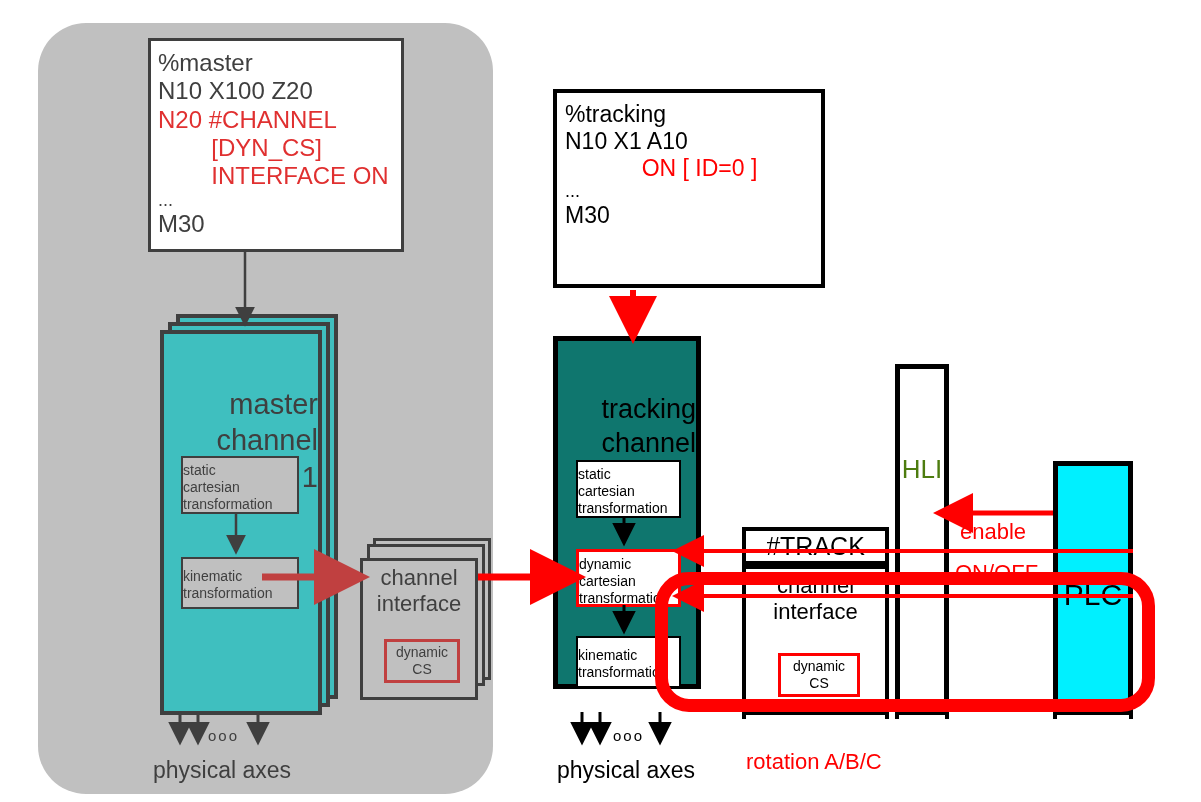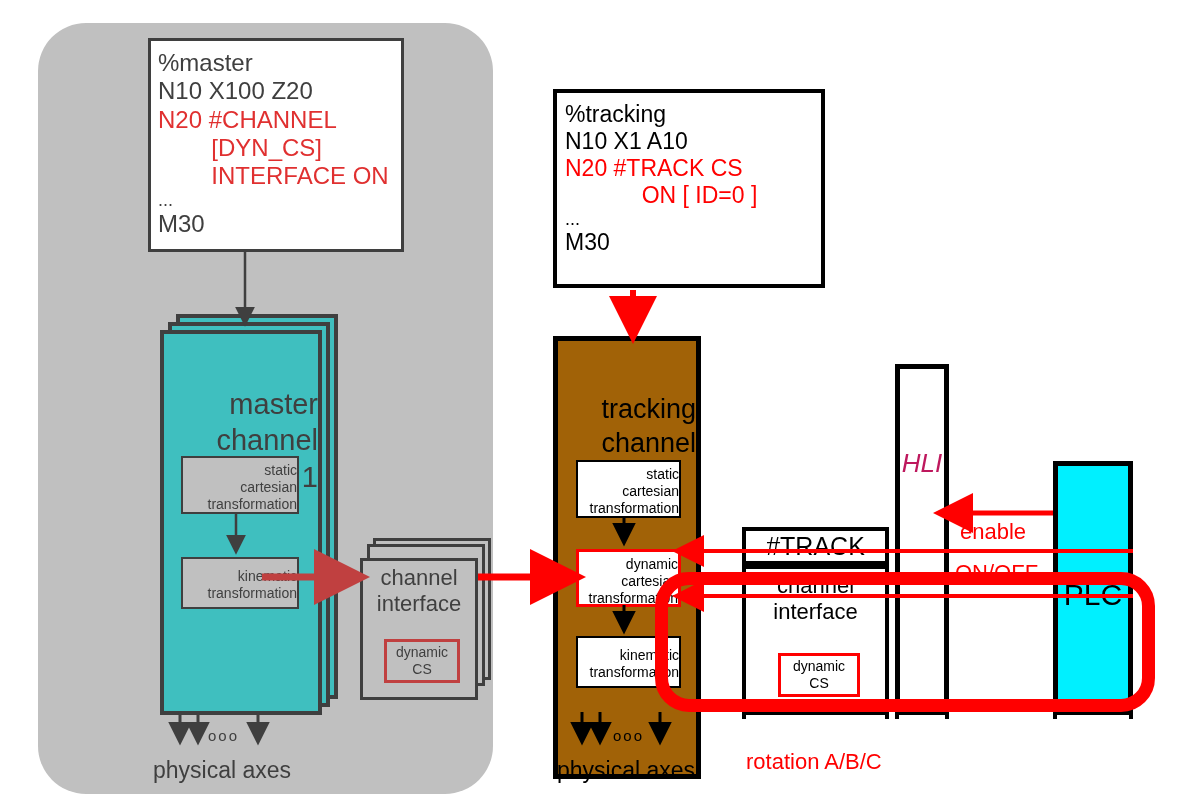--- a/index.html
+++ b/index.html
@@ -20,26 +20,26 @@
   #tracking-code{left:553px;top:89px;width:272px;height:199px;border:4px solid #000;
                padding:8px 0 0 8px;font-size:23px;color:#000;}
   #tracking-code .red{color:#ff0000;}
   .chan-shadow{background:#3fbfbf;border:4px solid #3f3f3f;box-sizing:border-box;}
   .chan-main{box-sizing:border-box;}
   #master-chan{left:160px;top:330px;width:162px;height:385px;background:#3fbfbf;
                border:4px solid #3f3f3f;}
   #master-chan-s1{left:168px;top:322px;width:162px;height:385px;}
   #master-chan-s2{left:176px;top:314px;width:162px;height:385px;}
   .chan-title{font-size:29px;color:#3f3f3f;text-align:right;line-height:1.25;padding-top:5px;margin-top:47px;}
-  #track-chan{left:553px;top:336px;width:148px;height:443px;background:#a16207;
+  #track-chan{left:553px;top:336px;width:148px;height:353px;background:#0f766e;
               border:5px solid #000;}
   #track-chan .chan-title{color:#000;font-size:27px;}
 
   
-  .tbox{position:absolute;box-sizing:border-box;text-align:right;line-height:1.22;}
+  .tbox{position:absolute;box-sizing:border-box;text-align:left;line-height:1.22;}
   .tbox-gray{background:#c0c0c0;border:2px solid #3f3f3f;color:#3f3f3f;font-size:14px;}
   .tbox-white{background:#fff;border:2px solid #000;color:#000;font-size:14px;}
   .tbox-dyn{background:#fff;border:3px solid #ff0000;color:#000;font-size:14px;}
 
   
   #ci-left-s1{left:373px;top:538px;width:118px;height:142px;background:#c0c0c0;
               border:3px solid #3f3f3f;box-sizing:border-box;}
   #ci-left-s2{left:367px;top:544px;width:118px;height:142px;background:#c0c0c0;
               border:3px solid #3f3f3f;box-sizing:border-box;}
   #ci-left{left:360px;top:558px;width:118px;height:142px;background:#c0c0c0;
@@ -52,21 +52,21 @@
   
   #track-btn{left:742px;top:527px;width:147px;height:38px;background:#fff;border:4px solid #000;
              box-sizing:border-box;font-size:25px;color:#000;display:flex;align-items:center;justify-content:center;}
   #ci-right{left:742px;top:565px;width:147px;height:146px;background:#fff;border:4px solid #000;
             box-sizing:border-box;color:#000;font-size:22px;text-align:center;line-height:1.2;padding-top:4px;}
   #ci-right .dyncs{position:absolute;left:32px;top:84px;width:82px;height:44px;
                    border:3px solid #ff0000;background:#fff;color:#000;font-size:14px;
                    display:flex;align-items:center;justify-content:center;line-height:1.2;box-sizing:border-box;}
   #hli-box{left:895px;top:364px;width:54px;height:347px;background:#fff;border:5px solid #000;
            box-sizing:border-box;}
-  #hli-box .lab{position:absolute;left:0;right:0;top:79px;text-align:center;font-size:26px;color:#be185d;font-style:italic;}
+  #hli-box .lab{position:absolute;left:0;right:0;top:85px;text-align:center;font-size:26px;color:#4d7c0f;}
   #plc-box{left:1053px;top:461px;width:80px;height:250px;background:#00f0ff;border:5px solid #000;
            box-sizing:border-box;}
   #plc-box .lab{position:absolute;left:0;right:0;top:112px;text-align:center;font-size:30px;color:#000;}
 
   
   #red-frame{left:655px;top:572px;width:500px;height:140px;border:13px solid #ff0000;
              border-radius:34px;box-sizing:border-box;background:transparent;}
 
   
   .lab-black{color:#3f3f3f;font-size:23px;}
@@ -94,21 +94,20 @@
     <div class="ln red">N20 #CHANNEL</div>
     <div class="ln red">        [DYN_CS]</div>
     <div class="ln red">        INTERFACE ON</div>
     <div class="ln" style="font-size:18px;line-height:1.1;">...</div>
     <div class="ln">M30</div>
   </div>
 
   <div class="abs codebox nosel" id="tracking-code">
     <div class="ln">%tracking</div>
     <div class="ln">N10 X1 A10</div>
-    <div class="ln red">N20 #TRACK CS</div>
     <div class="ln red">            ON [ ID=0 ]</div>
     <div class="ln" style="font-size:18px;line-height:1.1;">...</div>
     <div class="ln">M30</div>
   </div>
 
   <div class="abs chan-shadow" id="master-chan-s2"></div>
   <div class="abs chan-shadow" id="master-chan-s1"></div>
   <div class="abs chan-main nosel" id="master-chan">
     <div class="chan-title">
       <div>master</div>

